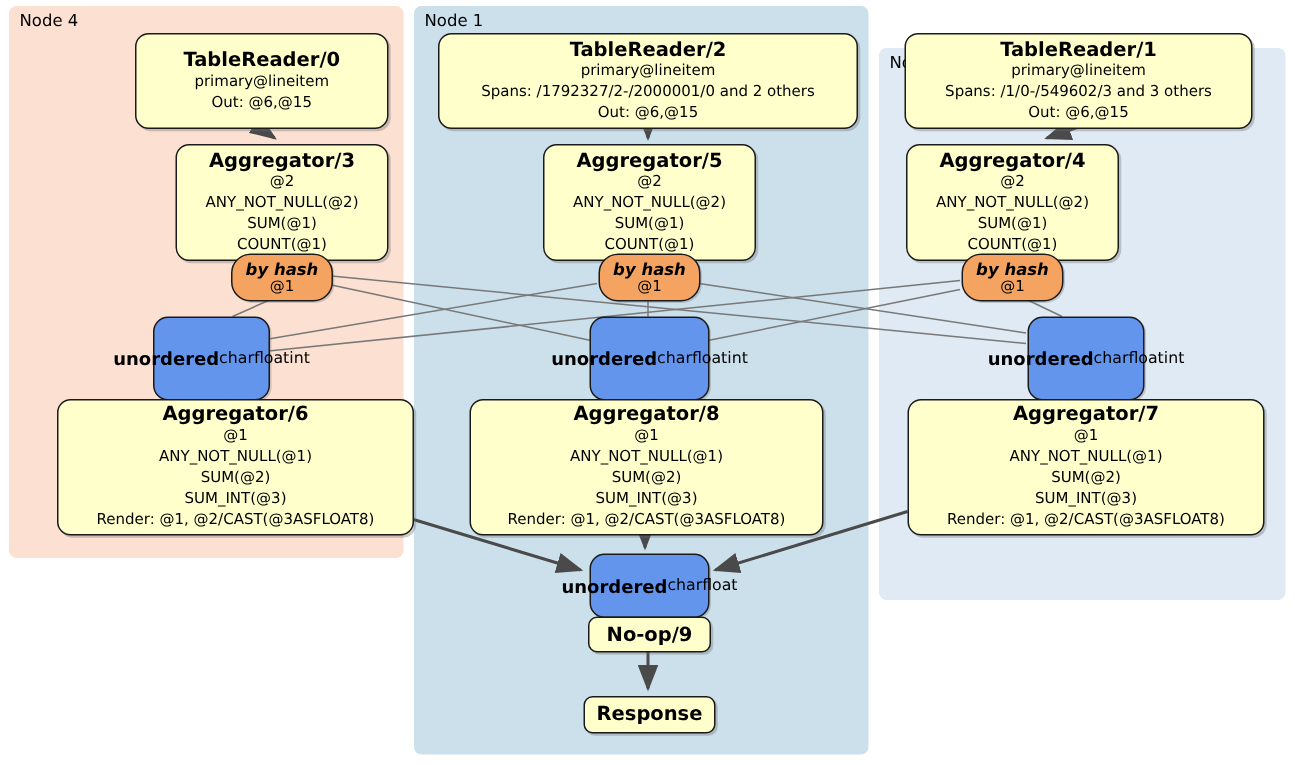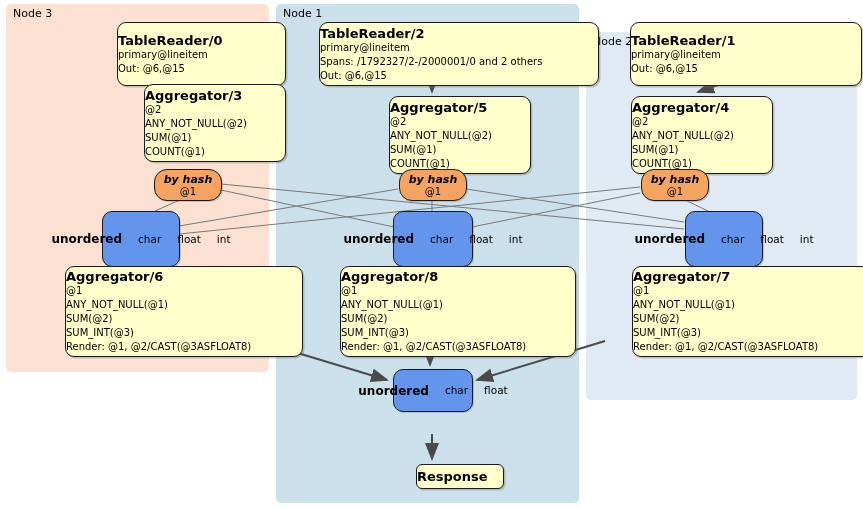--- a/index.html
+++ b/index.html
@@ -11,49 +11,49 @@
   .region-n3{left:6px;top:4px;width:263px;height:368px;background:var(--node3-bg,#fce0d2);}
   .region-n1{left:276px;top:4px;width:303px;height:499px;background:var(--node1-bg,#cce0ec);}
   .region-n2{left:586px;top:4px;width:271px;height:368px;background:var(--node2-bg,#dfeaf4);margin-top:28px;}
   .region-label{position:absolute;left:7px;top:3px;font-size:11px;color:#000;}
   svg.edges{position:absolute;left:0;top:0;z-index:1;}
   .edge{stroke:var(--edge-color,#4a4a4a);stroke-width:2;fill:none;}
   .link{stroke:var(--link-color,#787878);stroke-width:1;fill:none;}
   .pbox{
     position:absolute;background:var(--box-fill,#ffffcc);
     border:1px solid var(--border-color,#1a1a1a);border-radius:9px;
-    display:flex;flex-direction:column;align-items:flex-start;justify-content:center;
-    box-shadow:1.5px 1.5px 0 rgba(110,110,110,0.35);z-index:2;text-align:center;margin-left:27px;
+    display:flex;flex-direction:column;align-items:center;justify-content:center;
+    box-shadow:1.5px 1.5px 0 rgba(110,110,110,0.35);z-index:2;text-align:center;
   }
   .pbox .title{font-size:13px;font-weight:bold;line-height:15px;white-space:nowrap;}
   .pbox .line{font-size:10px;line-height:14px;white-space:nowrap;}
   .router{
     position:absolute;background:var(--router-fill,#f4a460);
     border:1px solid var(--border-color,#1a1a1a);border-radius:13px;
     display:flex;flex-direction:column;align-items:center;justify-content:center;
     z-index:3;text-align:center;box-shadow:1px 1px 0 rgba(110,110,110,0.3);
   }
   .router .title{font-size:11px;font-weight:bold;line-height:13px;font-style:italic;}
   .router .line{font-size:10px;line-height:11px;}
   .sync{
     position:absolute;background:var(--sync-fill,#6495ed);
     border:1px solid var(--border-color,#1a1a1a);border-radius:10px;
     display:flex;align-items:center;justify-content:center;
     z-index:2;text-align:right;box-shadow:1px 1px 0 rgba(110,110,110,0.3);
   }
   .sync .title{font-size:12px;font-weight:bold;line-height:14px;}
-  .sync .line{font-size:10.5px;line-height:13px;margin-left:16px;}
+  .sync .line{font-size:10.5px;line-height:13px;}
 </style>
 </head>
 <body>
 
 <div id="canvas">
 
   <div class="region region-n3">
-    <span class="region-label">Node 3</span>
+    <span class="region-label">Node 4</span>
   </div>
   <div class="region region-n1">
     <span class="region-label">Node 1</span>
   </div>
   <div class="region region-n2">
     <span class="region-label">Node 2</span>
   </div>
 
   <svg class="edges" width="863" height="510">
     <defs>
@@ -79,21 +79,21 @@
     <path class="edge" d="M430,355 L430,365" marker-end="url(#arrow)"></path>
     <path class="edge" d="M605,341 L477,380" marker-end="url(#arrow)"></path>
     <path class="edge" d="M432,434 L432,459" marker-end="url(#arrow)"></path>
   </svg>
 
   <div class="pbox" style="left:90px;top:22px;width:167px;height:62px">
     <div class="title">TableReader/0</div>
     <div class="line">primary@lineitem</div>
     <div class="line">Out: @6,@15</div>
   </div>
-  <div class="pbox" style="left:117px;top:84px;width:140px;height:76px">
+  <div class="pbox" style="left:117px;top:96px;width:140px;height:76px">
     <div class="title">Aggregator/3</div>
     <div class="line">@2</div>
     <div class="line">ANY_NOT_NULL(@2)</div>
     <div class="line">SUM(@1)</div>
     <div class="line">COUNT(@1)</div>
   </div>
   <div class="router" style="left:154px;top:169px;width:66px;height:30px">
     <div class="title">by hash</div>
     <div class="line">@1</div>
   </div>
@@ -141,27 +141,31 @@
     <div class="line">ANY_NOT_NULL(@1)</div>
     <div class="line">SUM(@2)</div>
     <div class="line">SUM_INT(@3)</div>
     <div class="line">Render: @1, @2/CAST(@3ASFLOAT8)</div>
   </div>
   <div class="sync" style="left:393px;top:369px;width:78px;height:41px">
     <div class="title">unordered</div>
     <div class="line">char</div>
     <div class="line">float</div>
   </div>
+  <div class="pbox" style="left:392px;top:411px;width:80px;height:22px;border-radius:6px">
+    <div class="title">No-op/9</div>
+  </div>
   <div class="pbox" style="left:389px;top:464px;width:86px;height:23px;border-radius:6px">
     <div class="title">Response</div>
   </div>
 
   <div class="pbox" style="left:603px;top:22px;width:230px;height:62px">
     <div class="title">TableReader/1</div>
     <div class="line">primary@lineitem</div>
+    <div class="line">Spans: /1/0-/549602/3 and 3 others</div>
     <div class="line">Out: @6,@15</div>
   </div>
   <div class="pbox" style="left:604px;top:96px;width:140px;height:76px">
     <div class="title">Aggregator/4</div>
     <div class="line">@2</div>
     <div class="line">ANY_NOT_NULL(@2)</div>
     <div class="line">SUM(@1)</div>
     <div class="line">COUNT(@1)</div>
   </div>
   <div class="router" style="left:641px;top:169px;width:66px;height:30px">

